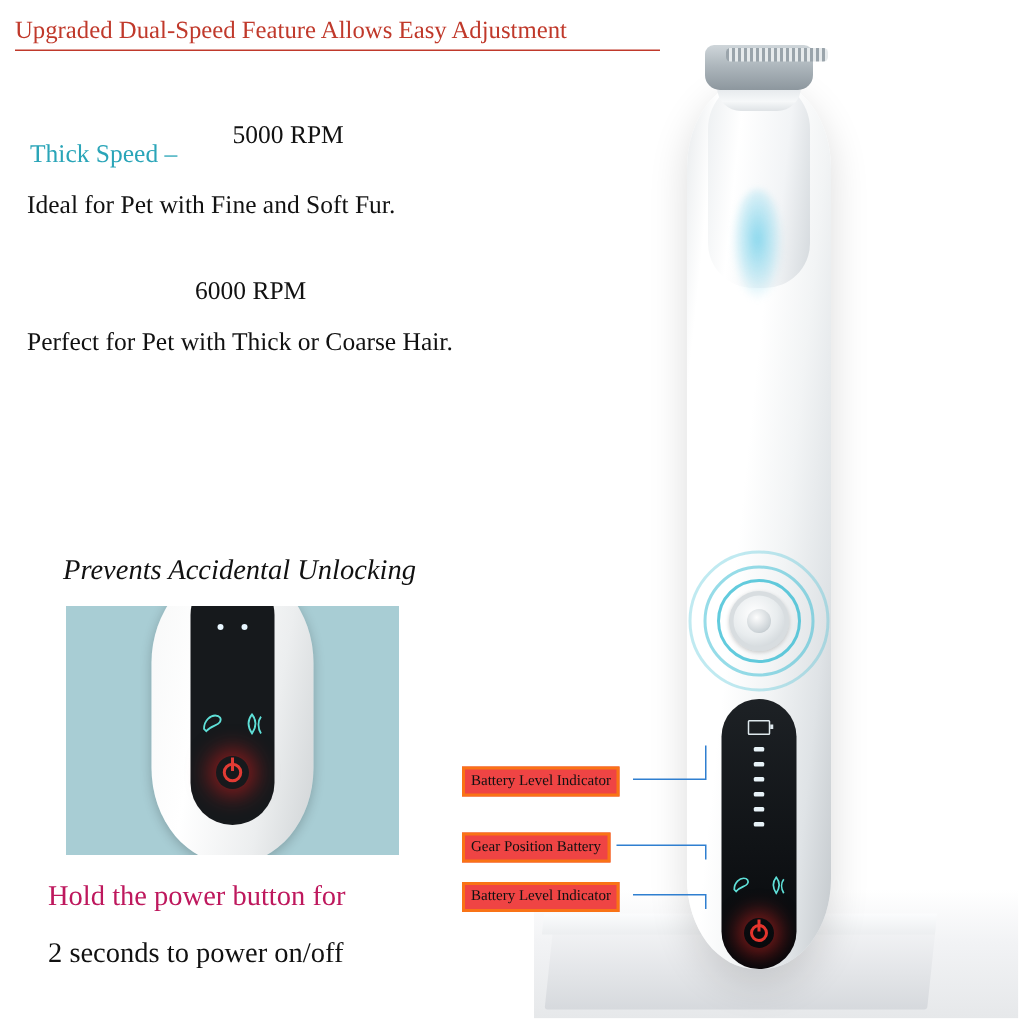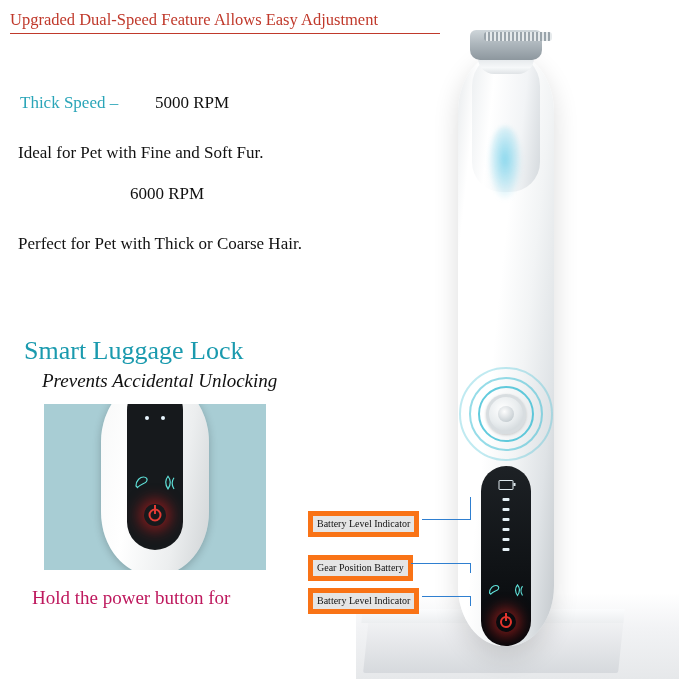--- a/index.html
+++ b/index.html
@@ -44,29 +44,28 @@
   }
   .speed-medium { left: 20px; top: 93px; color: #2aa5b8; }
   .speed-high   { left: 20px; top: 184px; color: #c0392b; }
   .speed-value {
     position: absolute;
     font-family: "Liberation Serif", serif;
     font-size: 17px;
     color: #111111;
     white-space: nowrap;
   }
-  .speed-value-medium { left: 155px; top: 93px; }
+  .speed-value-medium { left: 155px; top: 80px; }
   .speed-value-high   { left: 130px; top: 184px; }
   .speed-desc {
     position: absolute;
     font-family: "Liberation Serif", serif;
     font-size: 17px;
     color: #111111;
     white-space: nowrap;
-    margin-top: 16px;
   }
   .speed-desc-medium { left: 18px; top: 127px; }
   .speed-desc-high   { left: 18px; top: 218px; }
 
   
   .lock-title {
     position: absolute;
     left: 24px;
     top: 336px;
     font-family: "Liberation Serif", serif;
@@ -414,23 +413,23 @@
     top: 1px;
     transform: translateX(-50%);
     width: 2px;
     height: 8px;
     background: #e4352d;
   }
 
   
   .callout {
     position: absolute;
-    border: 5px solid #f97316;
+    border: 2px solid #f97316;
     color: #111111;
-    background: #e5e5e5;
+    background: #ef4444;
     font-family: "Liberation Serif", serif;
     font-size: 10px;
     line-height: 14px;
     padding: 1px 4px;
     white-space: nowrap;
   }
   .leader {
     position: absolute;
     background: #2f7fd0;
     height: 1px;
@@ -452,41 +451,41 @@
   <div class="speed-label speed-medium">
     <span>Thick Speed</span>
     <span>–</span>
   </div>
   <div class="speed-value speed-value-medium">5000 RPM</div>
   <div class="speed-desc speed-desc-medium">Ideal for Pet with Fine and Soft Fur.</div>
 
   <div class="speed-value speed-value-high">6000 RPM</div>
   <div class="speed-desc speed-desc-high">Perfect for Pet with Thick or Coarse Hair.</div>
 
-  <div class="lock-title">Smart Luggage Lock</div>
   <div class="lock-sub">Prevents Accidental Unlocking</div>
 
   <div class="inset">
     <div class="inset-device">
       <div class="inset-screen">
         <div class="inset-dot d1"></div>
         <div class="inset-dot d2"></div>
         <svg class="inset-glyph left" viewBox="0 0 24 24">
           <path d="M4 16 C4 8 10 4 14 4 C18 4 20 7 18 10 C16 13 10 13 6 18 Z" fill="none" stroke="#5fe0d8" stroke-width="1.6"></path>
         </svg>
         <svg class="inset-glyph right" viewBox="0 0 24 24">
           <path d="M12 20 C8 14 8 8 12 3 C16 8 16 14 12 20 Z" fill="none" stroke="#5fe0d8" stroke-width="1.6"></path>
           <path d="M20 20 C17 15 17 9 20 5" fill="none" stroke="#5fe0d8" stroke-width="1.6"></path>
         </svg>
         <div class="inset-power"></div>
       </div>
     </div>
   </div>
 
   <div class="lock-footer-1">Hold the power button for</div>
+  <div class="lock-footer-2">2 seconds to power on/off</div>
 
   <div class="stage">
     <div class="floor"></div>
     <div class="pedestal"></div>
     <div class="pedestal-top"></div>
 
     <div class="device">
       <div class="body"></div>
       <div class="body-top-taper"></div>
       <div class="blue-glow"></div>

